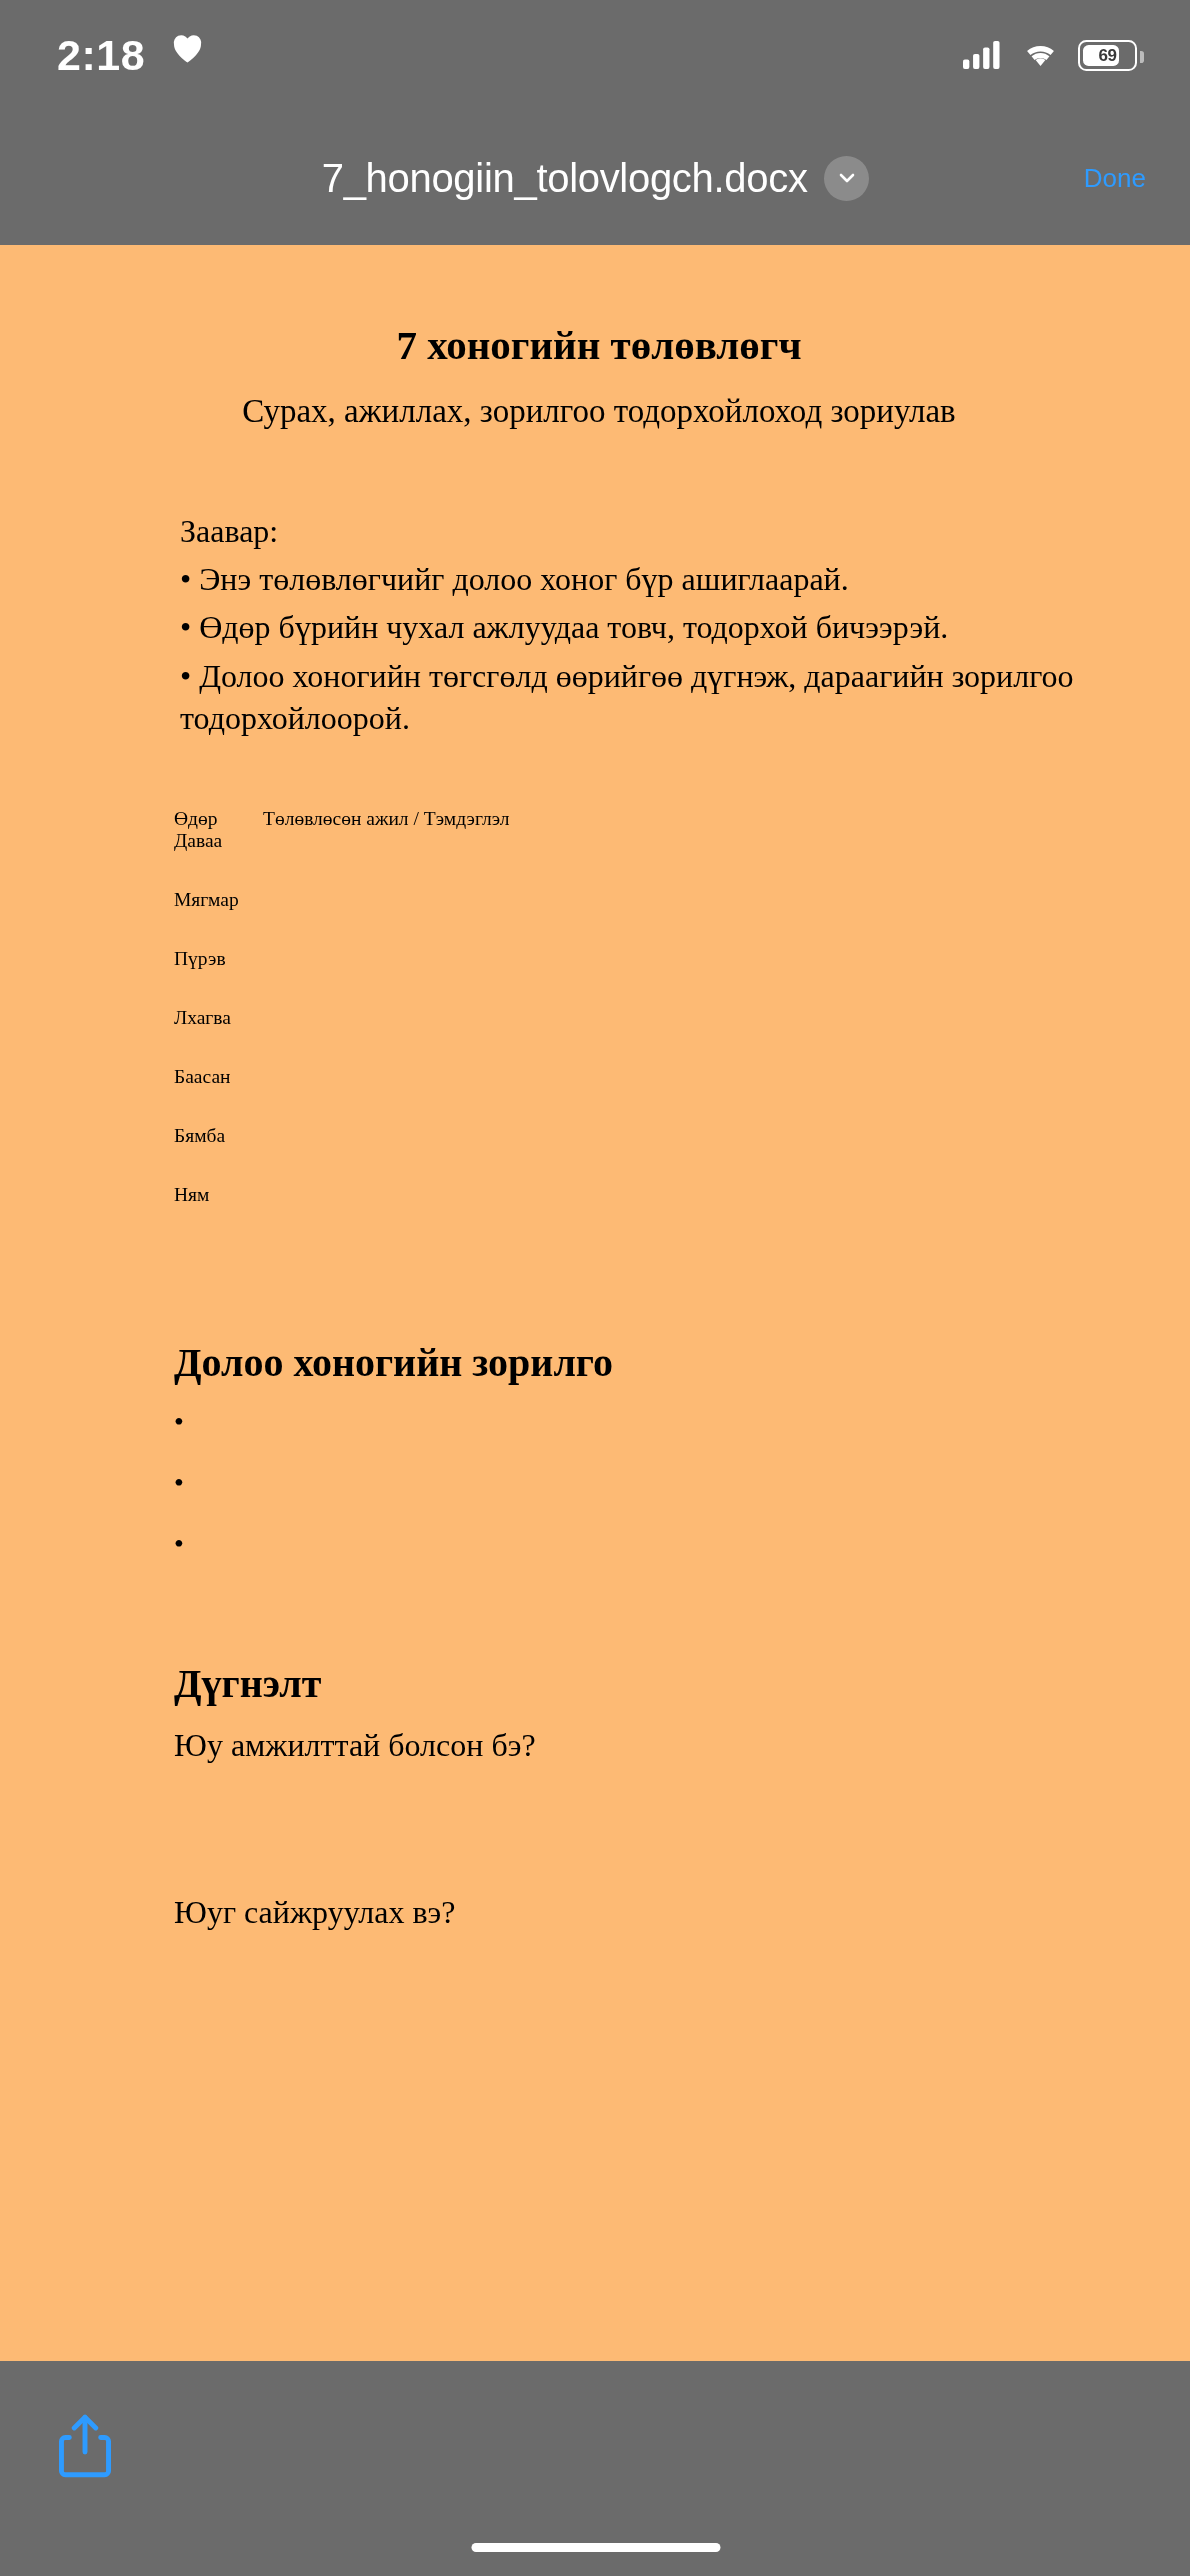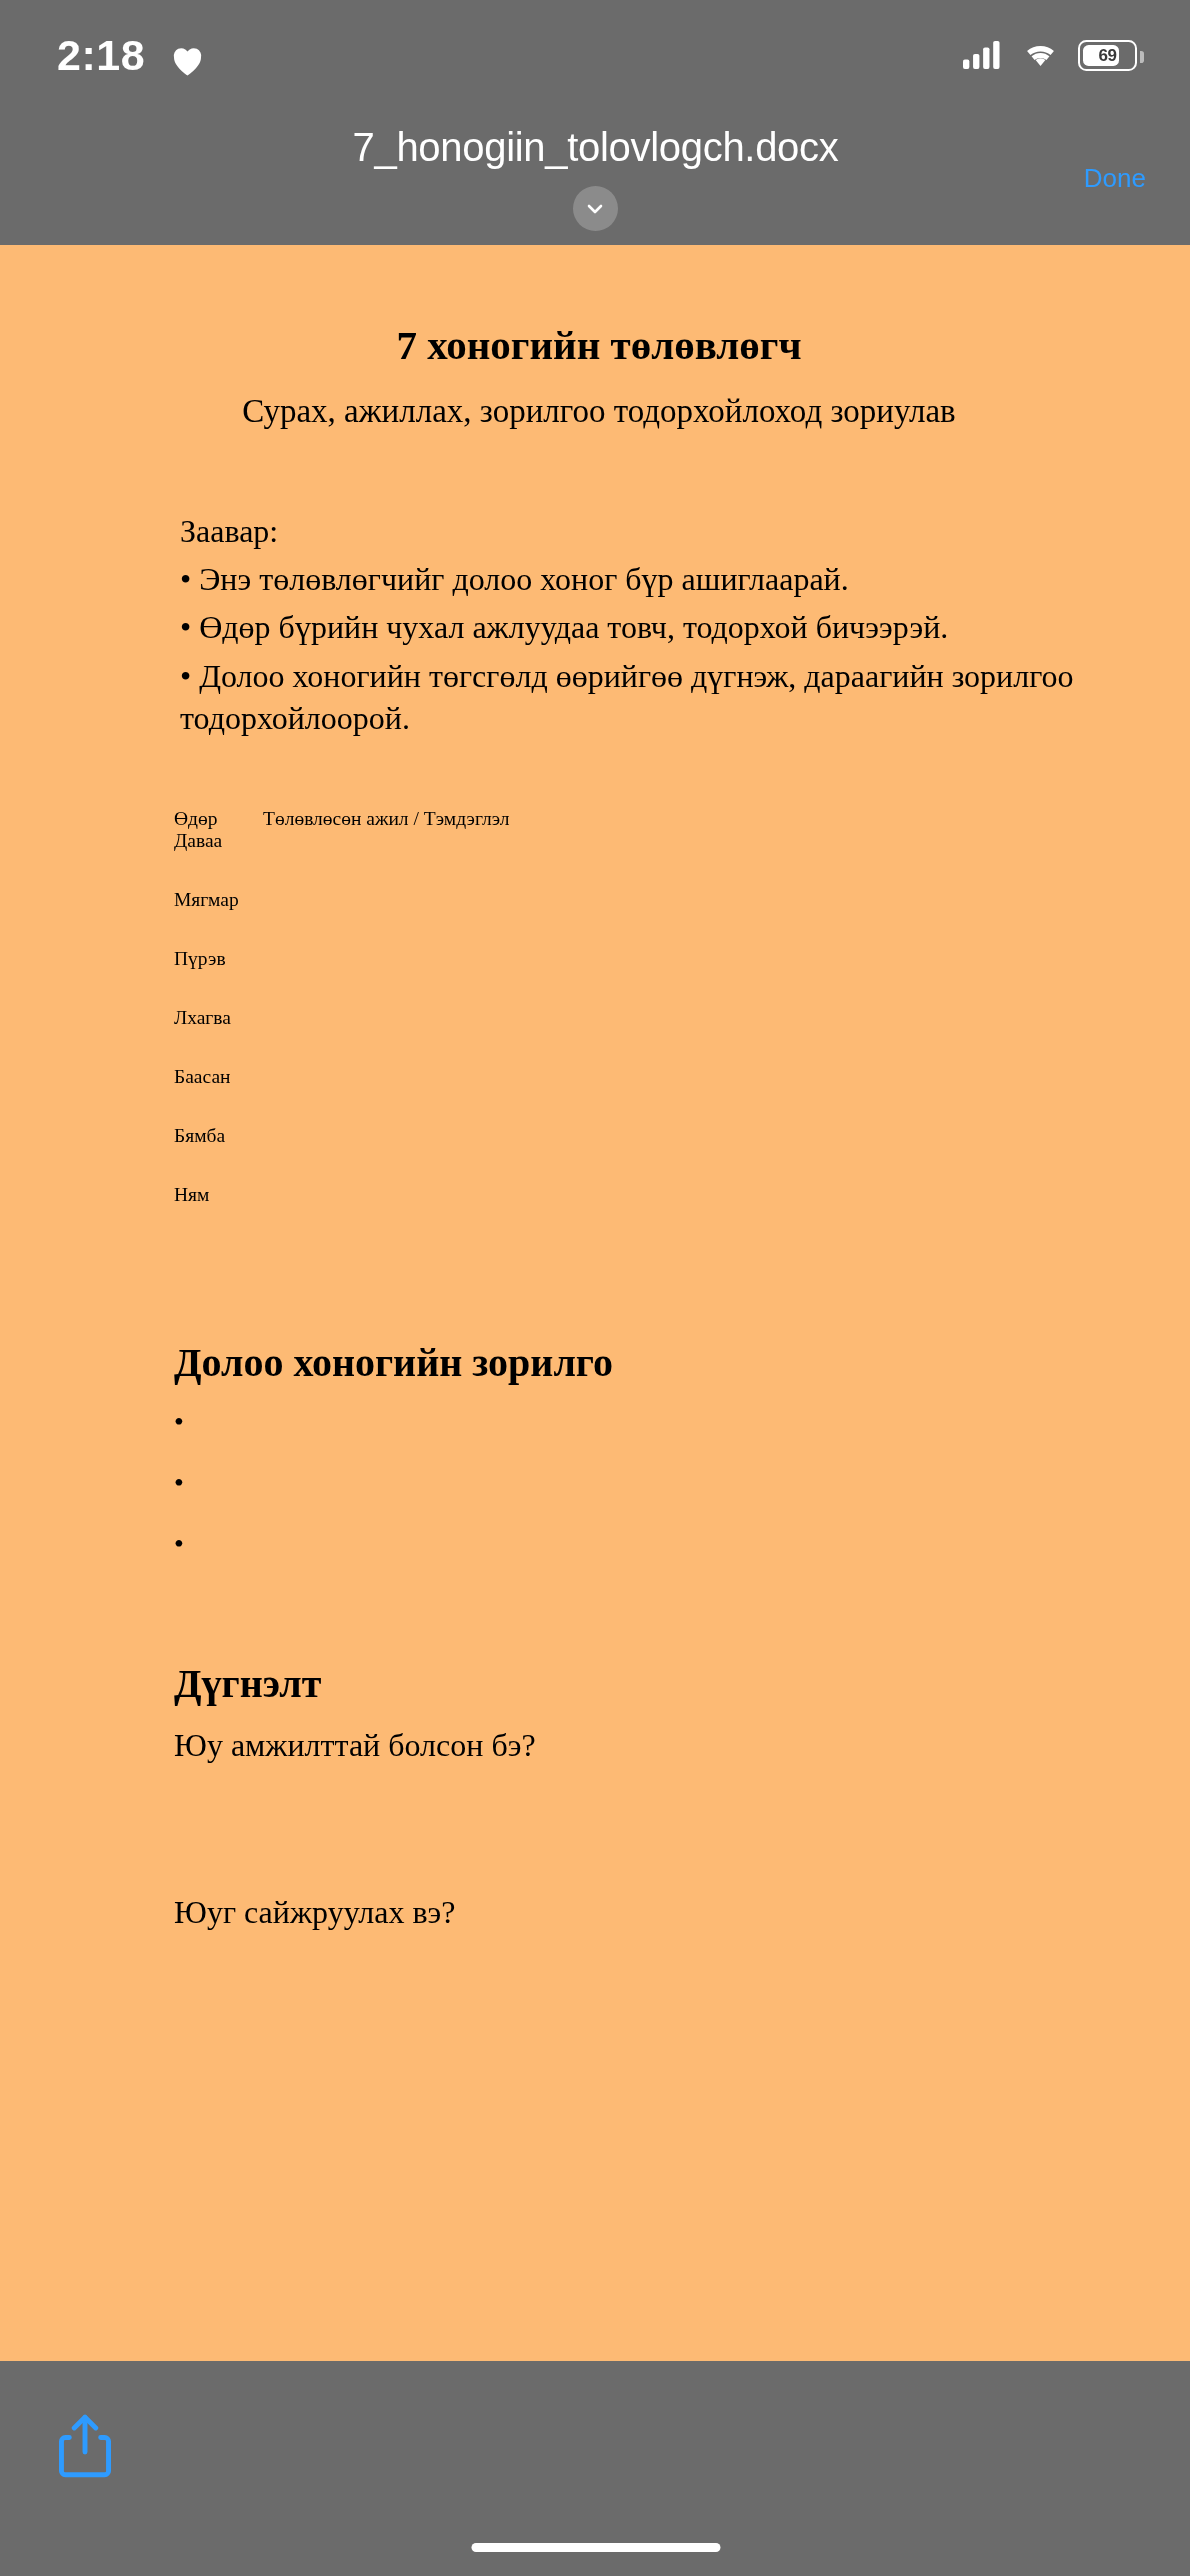--- a/index.html
+++ b/index.html
@@ -24,21 +24,21 @@
     height: 111px;
     flex: 0 0 111px;
     display: flex;
     align-items: center;
     justify-content: space-between;
     padding: 0 54px 0 57px;
     color: #ffffff;
   }
   .status-left {
     display: flex;
-    align-items: flex-end;
+    align-items: flex-start;
     gap: 24px;
   }
   .status-time {
     font-size: 43px;
     font-weight: 600;
     letter-spacing: 0.5px;
   }
   .heart-icon { display: block; }
   .status-right {
     display: flex;
@@ -87,21 +87,20 @@
     display: flex;
     align-items: center;
     justify-content: center;
     position: relative;
     padding: 0 37px;
   }
   .nav-title-wrap {
     display: flex;
     align-items: center;
     gap: 16.7px;
-    flex-direction: column;
   }
   .nav-title {
     color: #ffffff;
     font-size: 40px;
     font-weight: 500;
     letter-spacing: -0.3px;
     white-space: nowrap;
   }
   .chevron-btn {
     width: 45px;

